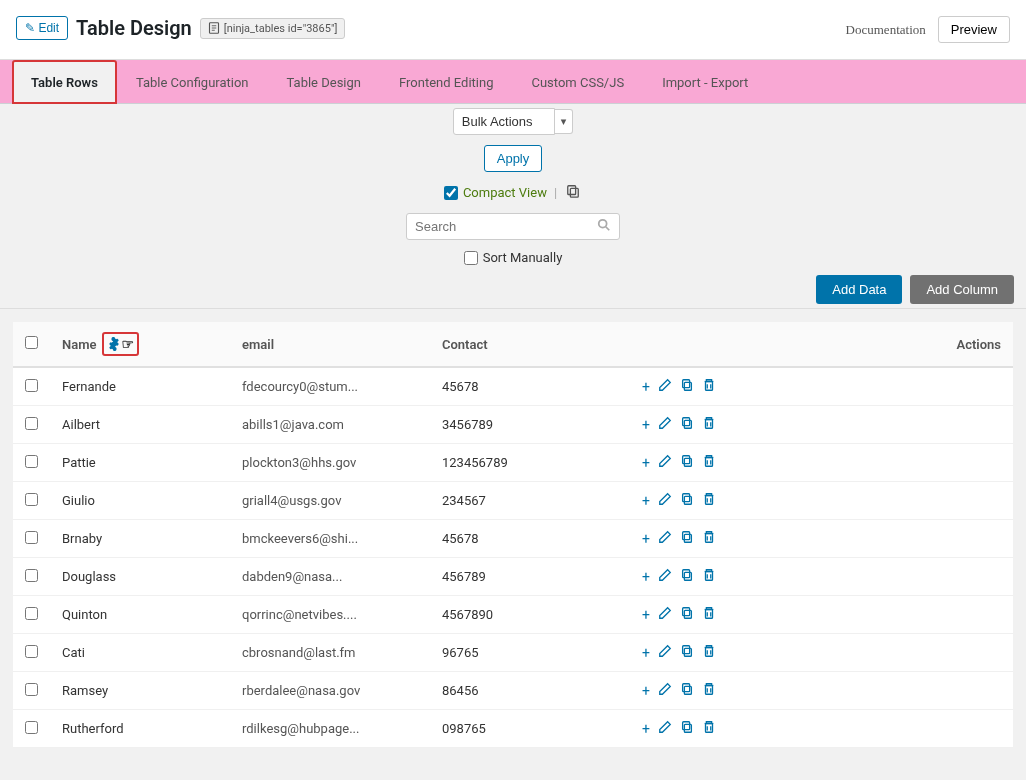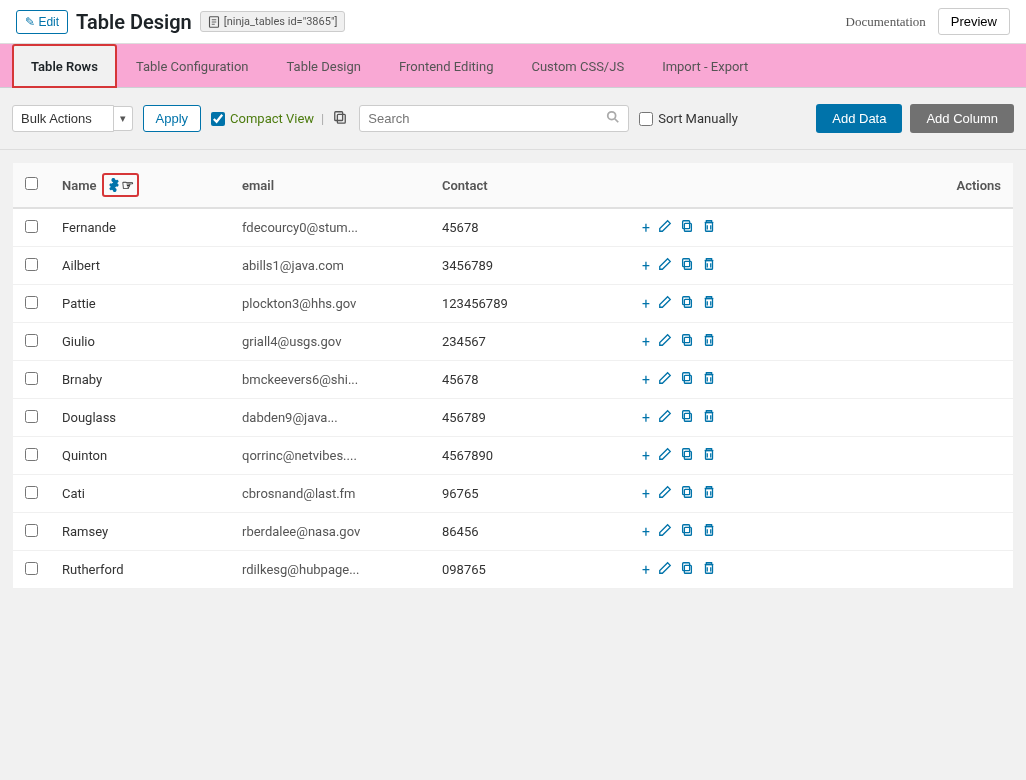--- a/index.html
+++ b/index.html
@@ -1,22 +1,22 @@
 <!DOCTYPE html>
 <html><head>
   <meta charset="utf-8">
   <style>
     * { box-sizing: border-box; margin: 0; padding: 0; }
     body { font-family: -apple-system, BlinkMacSystemFont, "Segoe UI", Roboto, sans-serif; font-size: 13px; background: #f1f1f1; color: #333; }
 
     .top-bar {
       background: #fff;
-      padding: 8px 16px;
+      padding: 16px 16px;
       display: flex;
-      align-items: center;
+      align-items: flex-start;
       justify-content: space-between;
       border-bottom: 1px solid #ddd;
     }
     .top-bar-left { display: flex; align-items: center; gap: 8px; }
     .edit-btn {
       border: 1px solid #0073aa;
       color: #0073aa;
       background: #fff;
       padding: 4px 8px;
       border-radius: 3px;
@@ -67,26 +67,27 @@
       border-color: #ccd0d4;
       border-bottom-color: #f1f1f1;
       color: #1d2327;
       font-weight: 600;
       outline: 2px solid #d63638;
       outline-offset: -2px;
     }
 
     .toolbar {
       background: #f1f1f1;
-      padding: 16px 12px;
+      padding: 4px 12px;
       display: flex;
       align-items: center;
       gap: 10px;
       border-bottom: 1px solid #ddd;
       flex-wrap: wrap;
+      flex-direction: column;
     }
     .bulk-actions-wrap { display: flex; align-items: center; gap: 0; }
     .bulk-select {
       border: 1px solid #ccc;
       background: #fff;
       padding: 5px 8px;
       border-radius: 3px 0 0 3px;
       font-size: 13px;
       cursor: pointer;
       color: #333;
@@ -482,21 +483,21 @@
                 </svg>
         </span>
       </div>
     </td>
   </tr>
         <tr>
     <td class="check-col">
       <input type="checkbox" style="">
     </td>
     <td>Douglass</td>
-    <td style="color:#555">dabden9@java...</td>
+    <td style="color:#555">dabden9@nasa...</td>
     <td>456789</td>
     <td>
       <div class="row-actions">
         <span class="action-icon" title="Add">+</span>
         <span class="action-icon" title="Edit">
           <svg width="14" height="14" viewBox="0 0 16 16" fill="none" stroke="#0073aa" stroke-width="1.5">
                   <path d="M11 2l3 3L5 14H2v-3L11 2z"></path>
                 </svg>
         </span>
         <span class="action-icon" title="Copy">

